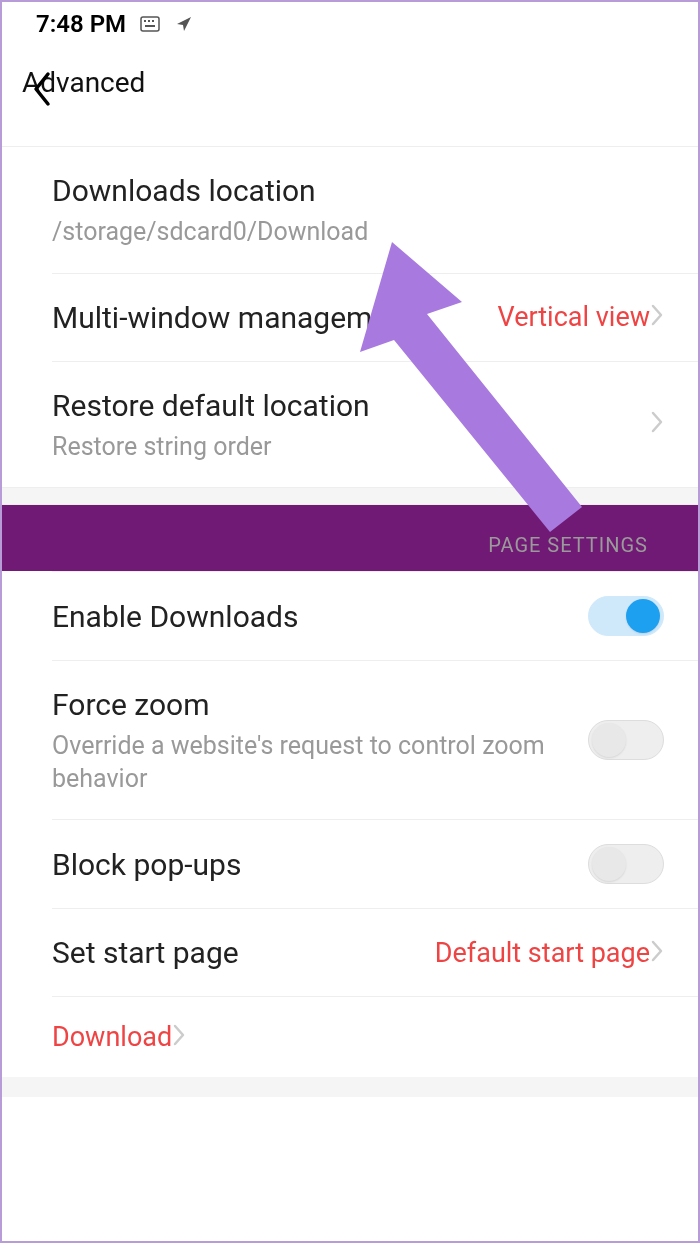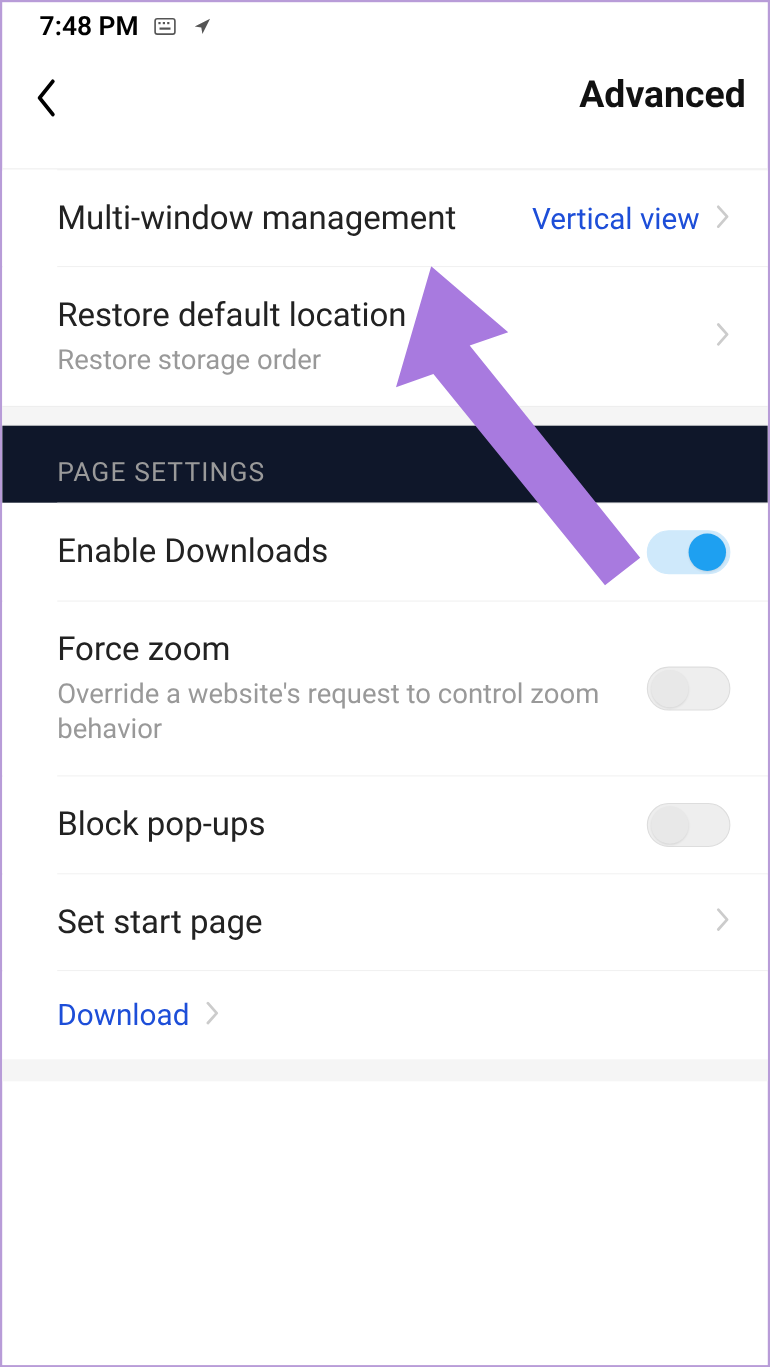--- a/index.html
+++ b/index.html
@@ -81,23 +81,23 @@
       padding: 22px 20px 30px 20px;
       position: relative;
     }
     .back-btn {
       position: absolute;
       left: 28px;
       top: 26px;
     }
     .header-title {
       flex: 1;
-      text-align: right;
-      font-size: 34px;
-      font-weight: 700;
+      text-align: left;
+      font-size: 28px;
+      font-weight: 400;
       color: #111;
     }
 
     .content {
       padding: 0;
     }
     .section-gap {
       height: 18px;
       background: #f5f5f5;
       border-top: 1px solid #eee;
@@ -132,37 +132,37 @@
       line-height: 1.3;
     }
     .item-subtitle {
       font-size: 25px;
       color: #999;
       margin-top: 6px;
       line-height: 1.3;
     }
     .item-value {
       font-size: 27px;
-      color: #1d4ed8;
-      margin-right: 14px;
+      color: #ef4444;
     }
     .item-right {
       display: flex;
       align-items: center;
     }
     .chevron {
       color: #ccc;
     }
 
     .section-header {
       padding: 28px 50px 14px 50px;
-      font-size: 24px;
+      font-size: 20px;
       color: #9a9a9a;
       letter-spacing: 1px;
-      background: #0f172a;
+      background: #701a75;
+      text-align: right;
     }
 
     .toggle {
       width: 76px;
       height: 40px;
       border-radius: 20px;
       position: relative;
       background: #eee;
       border: 1px solid #ddd;
     }
@@ -227,41 +227,47 @@
     <svg width="24" height="38" viewBox="0 0 24 38">
         <path d="M18 4 L6 19 L18 34" fill="none" stroke="#000" stroke-width="3.5" stroke-linecap="round" stroke-linejoin="round"></path>
       </svg>
   </span>
   <div class="header-title">Advanced</div>
 </div>
 
 <div class="content">
   <div class="top-spacer"></div>
 
+  <div class="list-item">
+    <div class="list-item-text">
+      <div class="item-title">Downloads location</div>
+      <div class="item-subtitle">/storage/sdcard0/Download</div>
+    </div>
+  </div>
   <div class="thin-divider"></div>
 
   <div class="list-item">
     <div class="list-item-text">
       <div class="item-title">Multi-window management</div>
     </div>
     <div class="item-right">
       <span class="item-value">Vertical view</span>
       <span class="chevron">
         <svg width="14" height="24" viewBox="0 0 14 24">
             <path d="M3 3 L11 12 L3 21" fill="none" stroke="#ccc" stroke-width="2.5" stroke-linecap="round" stroke-linejoin="round"></path>
           </svg>
       </span>
     </div>
   </div>
   <div class="thin-divider"></div>
 
   <div class="list-item">
     <div class="list-item-text">
       <div class="item-title">Restore default location</div>
-      <div class="item-subtitle">Restore storage order</div>
+      <div class="item-subtitle">Restore string order</div>
     </div>
     <div class="item-right">
       <span class="chevron">
         <svg width="14" height="24" viewBox="0 0 14 24">
             <path d="M3 3 L11 12 L3 21" fill="none" stroke="#ccc" stroke-width="2.5" stroke-linecap="round" stroke-linejoin="round"></path>
           </svg>
       </span>
     </div>
   </div>
 
@@ -305,20 +311,21 @@
       </div>
     </div>
   </div>
   <div class="thin-divider"></div>
 
   <div class="list-item">
     <div class="list-item-text">
       <div class="item-title">Set start page</div>
     </div>
     <div class="item-right">
+      <span class="item-value">Default start page</span>
       <span class="chevron">
         <svg width="14" height="24" viewBox="0 0 14 24">
             <path d="M3 3 L11 12 L3 21" fill="none" stroke="#ccc" stroke-width="2.5" stroke-linecap="round" stroke-linejoin="round"></path>
           </svg>
       </span>
     </div>
   </div>
   <div class="thin-divider"></div>
 
   <div class="list-item">

